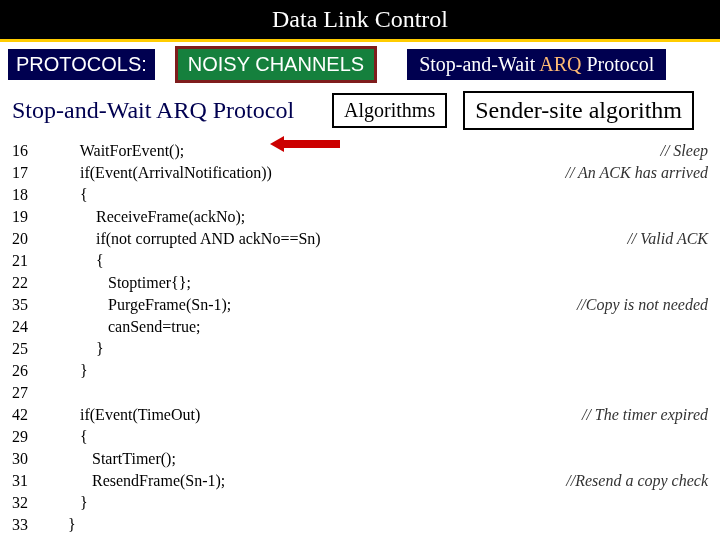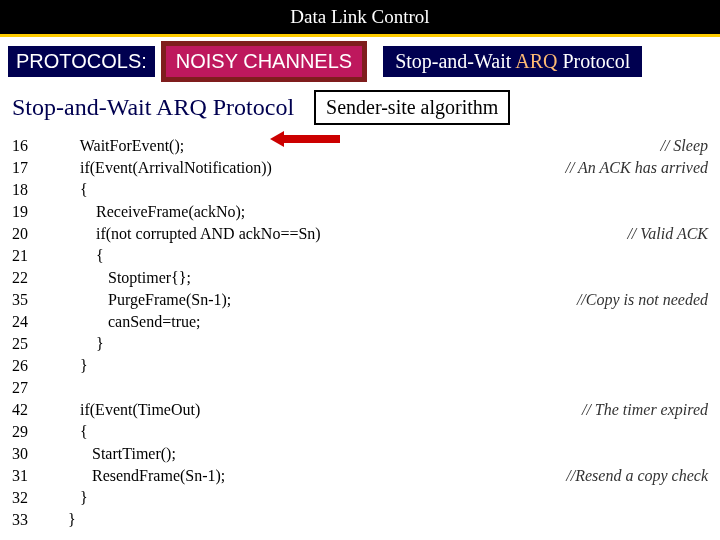--- a/index.html
+++ b/index.html
@@ -8,41 +8,41 @@
     width: 720px;
     height: 540px;
     background: #fff;
     font-family: "Times New Roman", serif;
     overflow: hidden;
   }
   .title-bar {
     background: #000;
     color: #fff;
     text-align: center;
-    font-size: 19px;
+    font-size: 24px;
     padding: 6px 12px;
     border-bottom: 3px solid #ffcc00;
   }
   .row2 {
     display: flex;
     align-items: center;
     padding: 4px 8px;
-    gap: 6px;
+    gap: 20px;
   }
   .protocols-label {
     background: #000050;
     color: #fff;
     font-size: 20px;
     padding: 4px 8px;
     font-family: Arial, sans-serif;
   }
   .noisy-box {
-    background: #be185d;
+    background: #15803d;
     color: #fff;
-    border: 5px solid #7f1d1d;
+    border: 3px solid #7f1d1d;
     font-size: 20px;
     padding: 4px 10px;
     font-family: Arial, sans-serif;
   }
   .stopwait-right {
     background: #000050;
     color: #fff;
     font-size: 20px;
     padding: 4px 12px;
     margin-left: 10px;
@@ -61,21 +61,21 @@
     white-space: nowrap;
   }
   .algorithms-box {
     border: 2px solid #000;
     font-size: 20px;
     padding: 4px 10px;
     margin-left: 24px;
   }
   .sender-box {
     border: 2px solid #000;
-    font-size: 20px;
+    font-size: 24px;
     padding: 4px 10px;
     margin-left: 6px;
   }
   .code-area {
     position: relative;
     padding: 6px 12px 0 12px;
     font-family: "Times New Roman", serif;
   }
   .code-line {
     display: flex;
@@ -132,20 +132,21 @@
 <div class="row2">
   <div class="protocols-label">PROTOCOLS:</div>
   <div class="noisy-box">NOISY CHANNELS</div>
   <div class="stopwait-right">
     <span>Stop-and-Wait </span><span class="arq">ARQ</span><span> Protocol</span>
   </div>
 </div>
 
 <div class="row3">
   <div class="stopwait-left">Stop-and-Wait ARQ Protocol</div>
+  <div class="algorithms-box">Algorithms</div>
   <div class="sender-box">Sender-site algorithm</div>
 </div>
 
 <div class="code-area">
   <div class="arrow">
     <div class="arrow-head"></div>
     <div class="arrow-shaft"></div>
   </div>
   <div id="code-lines">
       <div class="code-line"><span class="ln">16</span><span class="code-text">   WaitForEvent();</span><span class="comment">// Sleep</span></div>

